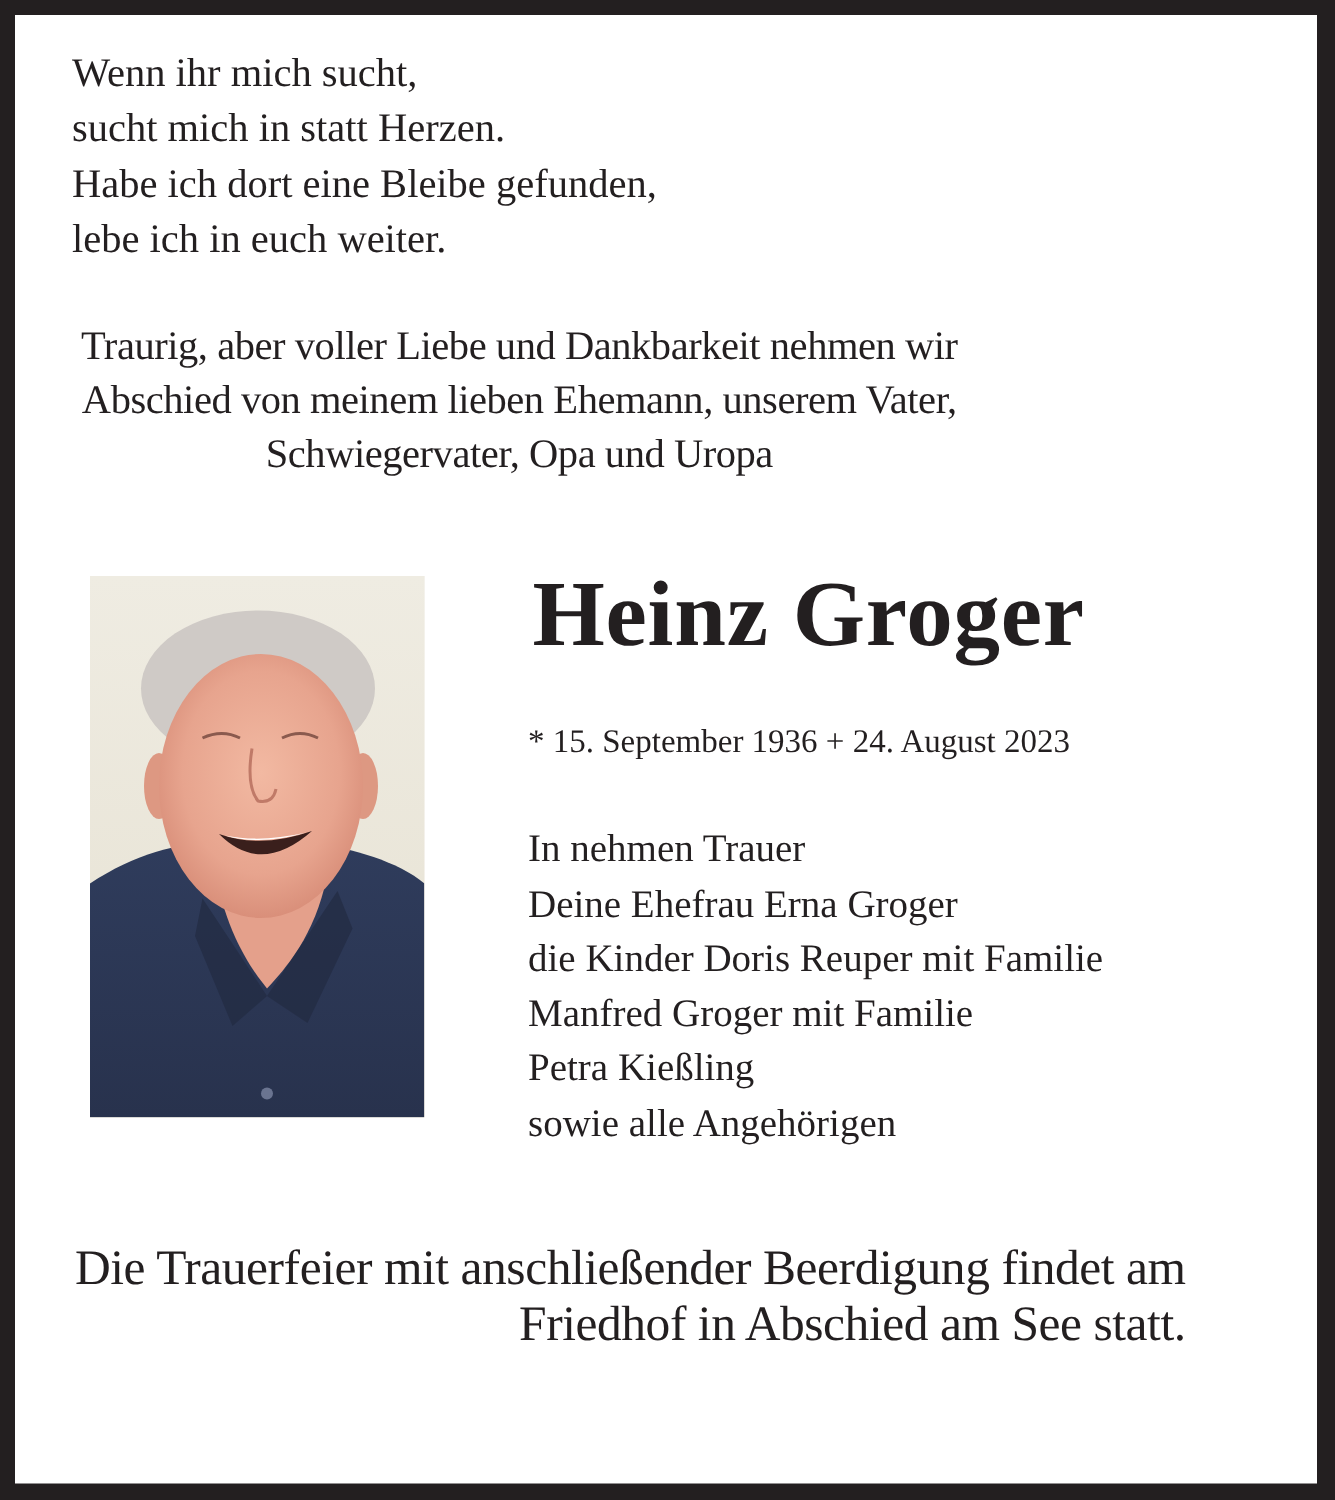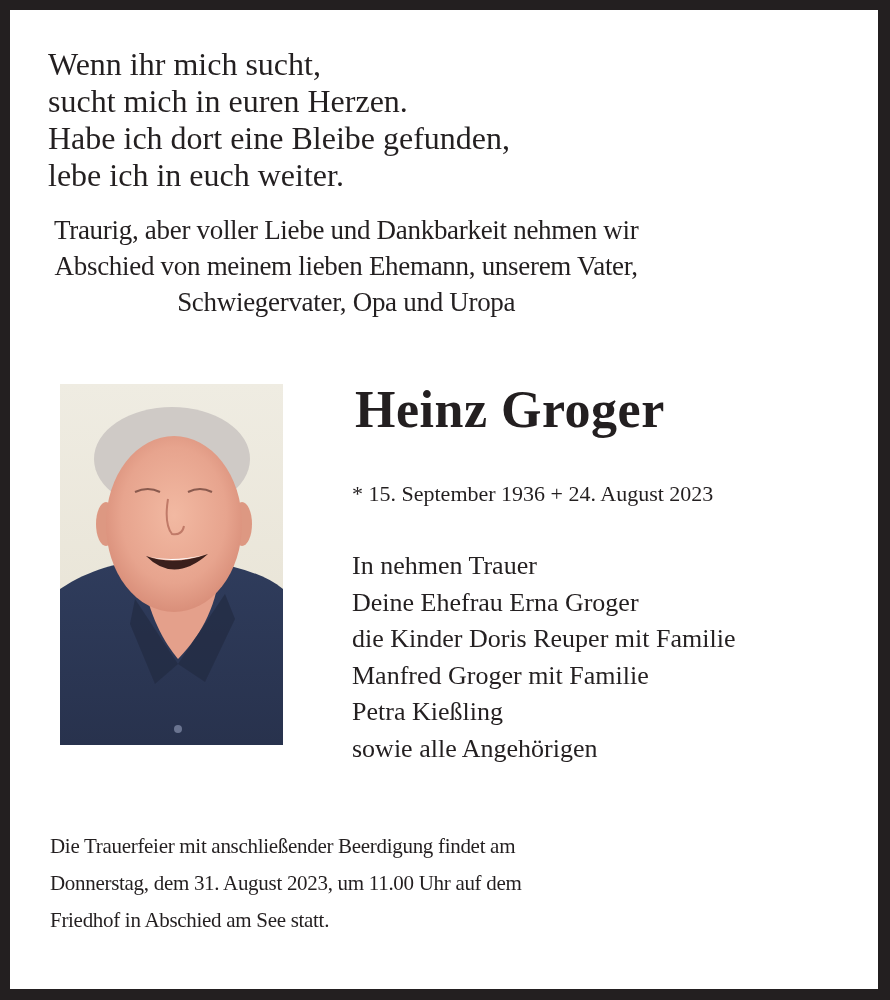--- a/index.html
+++ b/index.html
@@ -12,22 +12,22 @@
     color: #231f20;
   }
   .card {
     position: absolute;
     left: 10px; top: 10px;
     width: 868px; height: 979px;
     background: #ffffff;
   }
   .poem {
     position: absolute;
-    left: 38px; top: 36px;
-    font-size: 32px;
+    left: 38px; top: 20px;
+    font-size: 27px;
     line-height: 37px;
   }
   .intro {
     position: absolute;
     left: 44px; top: 202px;
     font-size: 27px;
     line-height: 36px;
     letter-spacing: -0.3px;
     text-align: center;
   }
@@ -35,21 +35,21 @@
     position: absolute;
     left: 50px; top: 374px;
     width: 223px; height: 361px;
     overflow: hidden;
     background: #ece8dc;
   }
   .photo svg { display: block; }
   .name {
     position: absolute;
     left: 345px; top: 360px;
-    font-size: 52px;
+    font-size: 62px;
     font-weight: bold;
     line-height: 80px;
     letter-spacing: 0.5px;
   }
   .dates {
     position: absolute;
     left: 342px; top: 466px;
     font-size: 22px;
     line-height: 36px;
   }
@@ -57,34 +57,35 @@
     position: absolute;
     left: 342px; top: 538px;
     font-size: 26px;
     line-height: 36.5px;
   }
   .mourners .lead { font-weight: normal; }
   .mourners .bold { font-weight: normal; }
   .funeral {
     position: absolute;
     left: 40px; top: 818px;
-    font-size: 21px;
+    font-size: 33px;
     line-height: 37px;
     letter-spacing: -0.3px;
+    text-align: right;
   }
   .line { display: block; white-space: nowrap; }
 </style>
 </head>
 <body>
 
 <div class="card">
 
   <div class="poem">
     <span class="line">Wenn ihr mich sucht,</span>
-    <span class="line">sucht mich in euren Herzen.</span>
+    <span class="line">sucht mich in statt Herzen.</span>
     <span class="line">Habe ich dort eine Bleibe gefunden,</span>
     <span class="line">lebe ich in euch weiter.</span>
   </div>
 
   <div class="intro">
     <span class="line">Traurig, aber voller Liebe und Dankbarkeit nehmen wir</span>
     <span class="line">Abschied von meinem lieben Ehemann, unserem Vater,</span>
     <span class="line">Schwiegervater, Opa und Uropa</span>
   </div>
 
@@ -140,17 +141,16 @@
     <span class="line lead">In nehmen Trauer</span>
     <span class="line bold">Deine Ehefrau Erna Groger</span>
     <span class="line bold">die Kinder Doris Reuper mit Familie</span>
     <span class="line bold">Manfred Groger mit Familie</span>
     <span class="line bold">Petra Kießling</span>
     <span class="line bold">sowie alle Angehörigen</span>
   </div>
 
   <div class="funeral">
     <span class="line">Die Trauerfeier mit anschließender Beerdigung findet am</span>
-    <span class="line">Donnerstag, dem 31. August 2023, um 11.00 Uhr auf dem</span>
     <span class="line">Friedhof in Abschied am See statt.</span>
   </div>
 
 </div>
 
 </body></html>

